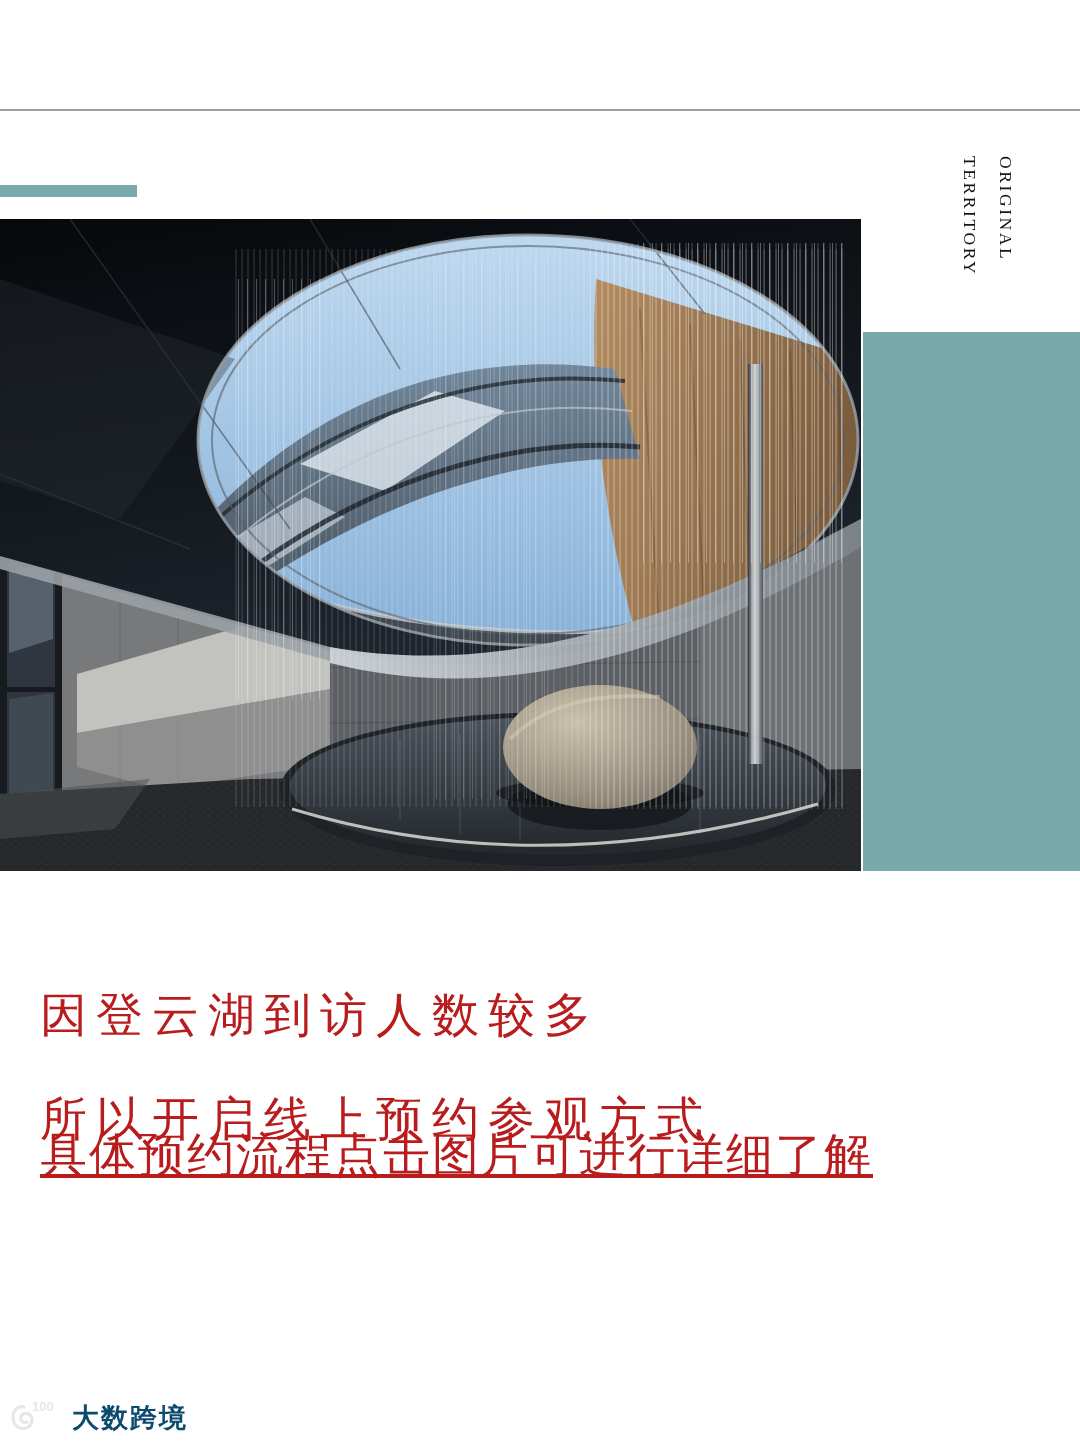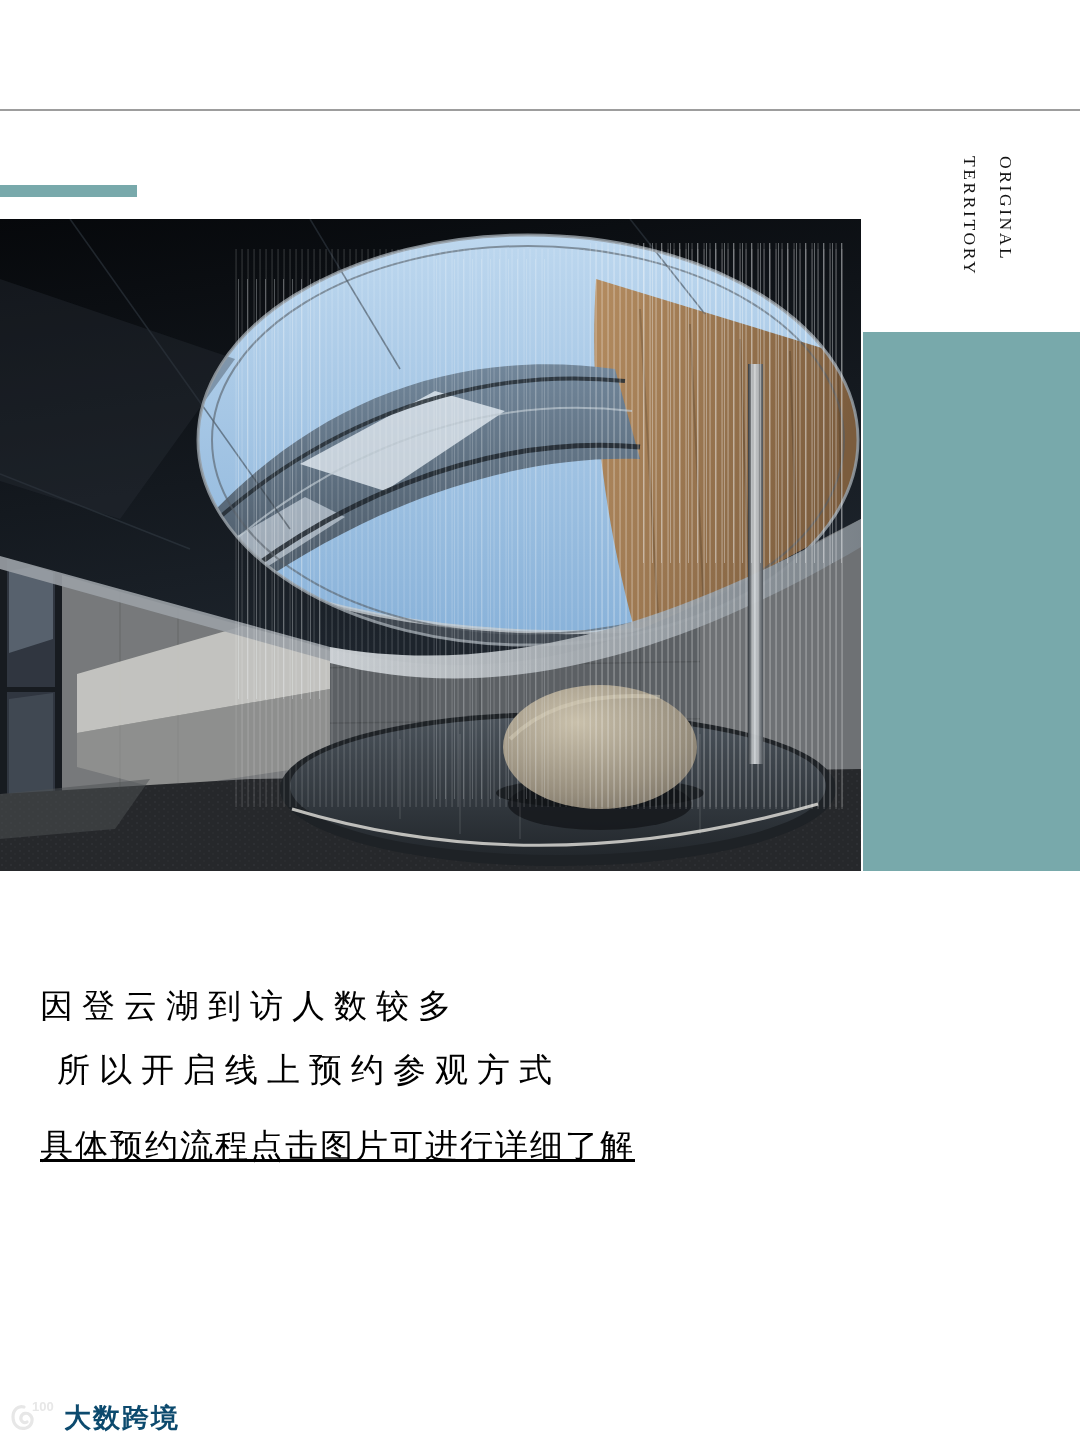--- a/index.html
+++ b/index.html
@@ -26,29 +26,29 @@
   .photo-frame{
     position:absolute;left:0;top:219px;width:861px;height:652px;
     cursor:pointer;line-height:0;
   }
   .teal-side-panel{
     position:absolute;left:863px;top:332px;width:217px;height:539px;
     background:#78a9ab;
   }
   .intro-line{
     position:absolute;left:40px;height:56px;
-    font-size:33px;color:#000000;white-space:nowrap;
+    font-size:47px;color:#b91c1c;white-space:nowrap;
     font-weight:400;
   }
   .intro-line.l1{top:984px;letter-spacing:9px;}
-  .intro-line.l2{top:1048px;letter-spacing:9px;margin-left:17px;}
+  .intro-line.l2{top:1088px;letter-spacing:9px;}
   .intro-line.l3{top:1124px;letter-spacing:2px;text-decoration:underline;}
   .watermark{
     position:absolute;left:10px;top:1396px;height:44px;
-    display:flex;align-items:center;gap:2px;color:#e7e7e7;
+    display:flex;align-items:center;gap:10px;color:#e7e7e7;
   }
   .watermark .wm-label{
     font-size:27px;font-weight:bold;letter-spacing:2px;color:#0c4a6e;
   }
 </style>
 </head>
 <body>
 
 <div class="top-divider"></div>
 

